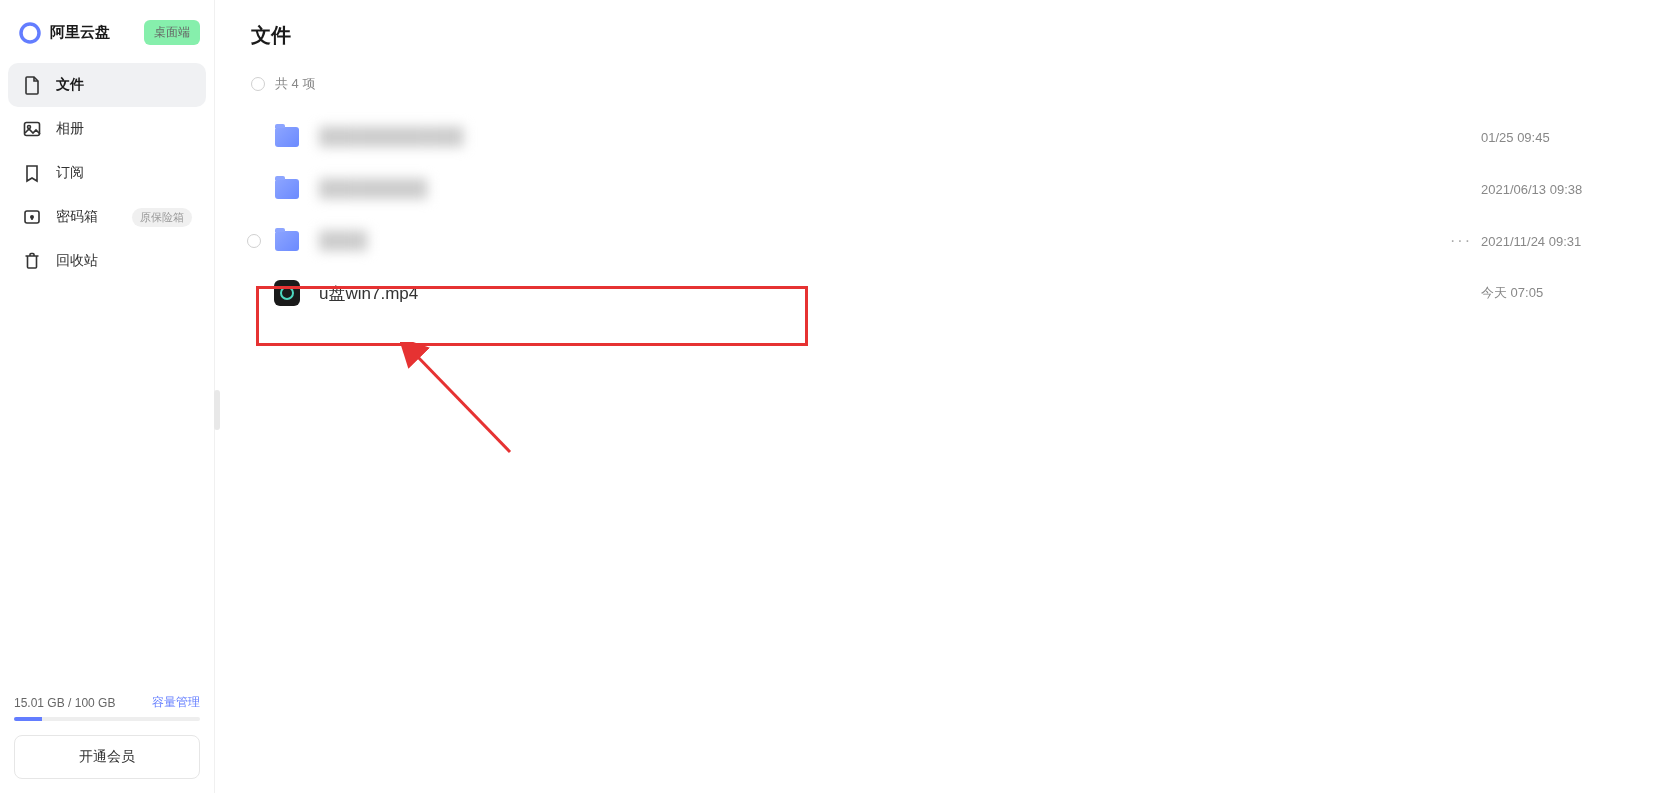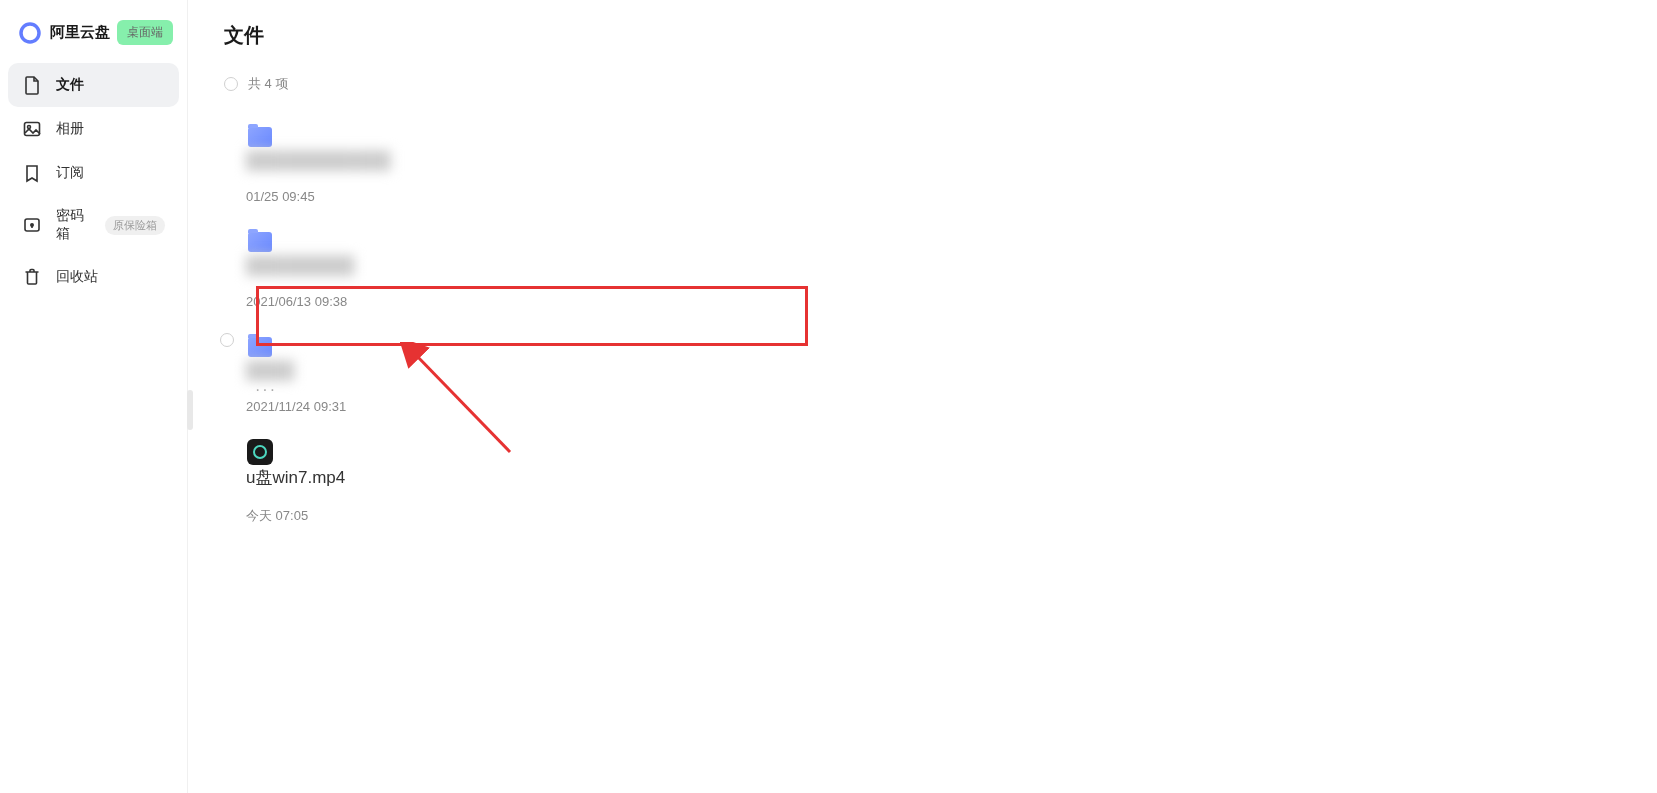--- a/index.html
+++ b/index.html
@@ -1,18 +1,18 @@
 <!DOCTYPE html>
 <html><head>
   <meta charset="utf-8">
   <style>
     * { margin: 0; padding: 0; box-sizing: border-box; }
     body { font-family: -apple-system, BlinkMacSystemFont, "PingFang SC", "Microsoft YaHei", sans-serif; background: #fff; width: 1657px; height: 793px; overflow: hidden; display: flex; }
     
-    .sidebar { width: 188px; background: #fff; display: flex; flex-direction: column; border-right: 1px solid #f0f0f0; position: relative; }
+    .sidebar { width: 215px; background: #fff; display: flex; flex-direction: column; border-right: 1px solid #f0f0f0; position: relative; }
     .sidebar-scroll-edge { position: absolute; right: -6px; top: 390px; width: 6px; height: 40px; background: #e8e8e8; border-radius: 3px; }
     
     .logo-row { display: flex; align-items: center; justify-content: space-between; padding: 20px 14px 18px 18px; }
     .logo-left { display: flex; align-items: center; gap: 8px; }
     .logo-circle { width: 24px; height: 24px; }
     .logo-text { font-size: 15px; font-weight: 600; color: #1a1a1a; }
     .desktop-badge { background: #86efac; color: #666; font-size: 12px; padding: 4px 10px; border-radius: 6px; cursor: pointer; }
     
     .nav { padding: 0 8px; flex: 1; }
     .nav-item { display: flex; align-items: center; gap: 14px; padding: 12px 14px; border-radius: 10px; cursor: pointer; color: #333; font-size: 14px; }
@@ -35,21 +35,21 @@
     .count-row { display: flex; align-items: center; gap: 10px; margin-bottom: 18px; }
     .count-circle { width: 14px; height: 14px; border: 1.5px solid #d0d0d0; border-radius: 50%; cursor: pointer; }
     .count-text { font-size: 13px; color: #888; }
     
     .table-header { display: flex; align-items: center; padding: 10px 0 12px 22px; font-size: 12px; color: #aaa; }
     .col-name { flex: 1; }
     .col-time { width: 180px; text-align: left; display: flex; align-items: center; gap: 4px; cursor: pointer; }
     .sort-icon { width: 12px; height: 12px; }
     
     .file-list { display: flex; flex-direction: column; }
-    .file-row { display: flex; align-items: flex-start; padding: 12px 0 12px 22px; cursor: pointer; position: relative; flex-direction: column; }
+    .file-row { display: flex; align-items: center; padding: 12px 0 12px 22px; cursor: pointer; position: relative; }
     .file-icon-wrap { width: 28px; height: 28px; margin-right: 18px; display: flex; align-items: center; justify-content: center; flex-shrink: 0; }
     .folder-icon { width: 24px; height: 20px; background: linear-gradient(135deg, #8da5ff 0%, #6b8aff 100%); border-radius: 3px; position: relative; }
     .folder-icon::before { content: ""; position: absolute; top: -3px; left: 0; width: 10px; height: 4px; background: #8da5ff; border-radius: 2px 2px 0 0; }
     .video-icon { width: 26px; height: 26px; background: #1a1a1a; border-radius: 6px; display: flex; align-items: center; justify-content: center; }
     .video-icon-inner { width: 14px; height: 14px; border: 2px solid #4dd8c0; border-radius: 50%; }
     .file-name { flex: 1; font-size: 17px; color: #333; }
     .file-name.blurred { filter: blur(6px); color: #ccc; user-select: none; }
     .row-actions { width: 40px; color: #aaa; font-size: 16px; text-align: center; letter-spacing: 2px; visibility: hidden; }
     .file-row.hovered .row-actions { visibility: visible; }
     .file-time { width: 140px; font-size: 13px; color: #888; text-align: left; }
@@ -117,20 +117,30 @@
           <svg viewBox="0 0 20 20" width="20" height="20" fill="none" stroke="currentColor" stroke-width="1.6">
             <path d="M3.5 5h13M8 5V3.5a1 1 0 0 1 1-1h2a1 1 0 0 1 1 1V5M5.5 5v11a1 1 0 0 0 1 1h7a1 1 0 0 0 1-1V5"></path>
           </svg>
         </span>
       <span class="nav-label">回收站</span>
     </div>
   </nav>
 
   <div class="sidebar-scroll-edge"></div>
 
+  <div class="sidebar-footer">
+    <div class="storage-row">
+      <span class="storage-text"><span>15.01 GB</span> / <span>100 GB</span></span>
+      <span class="storage-manage">容量管理</span>
+    </div>
+    <div class="storage-bar">
+        <div class="storage-fill"></div>
+      </div>
+    <button class="vip-btn">开通会员</button>
+  </div>
 </div>
 
 <div class="main">
   <h1 class="page-title">文件</h1>
 
   <div class="count-row">
     <span class="count-circle"></span>
     <span class="count-text">共 4 项</span>
   </div>
 

